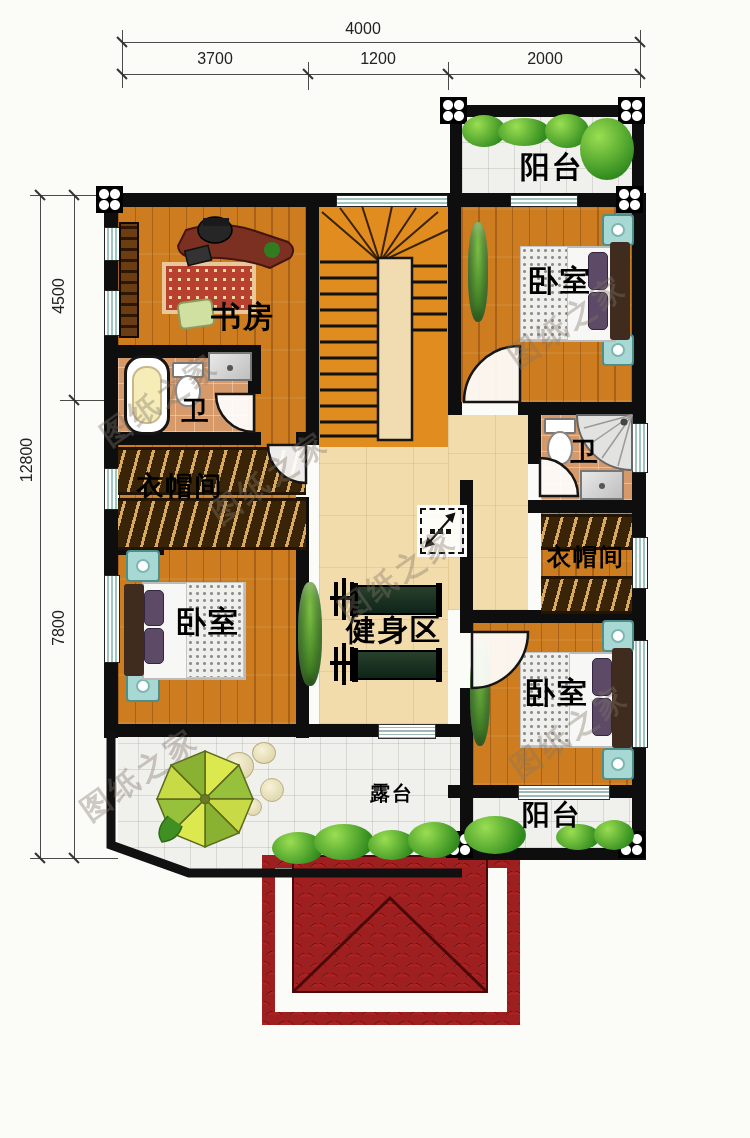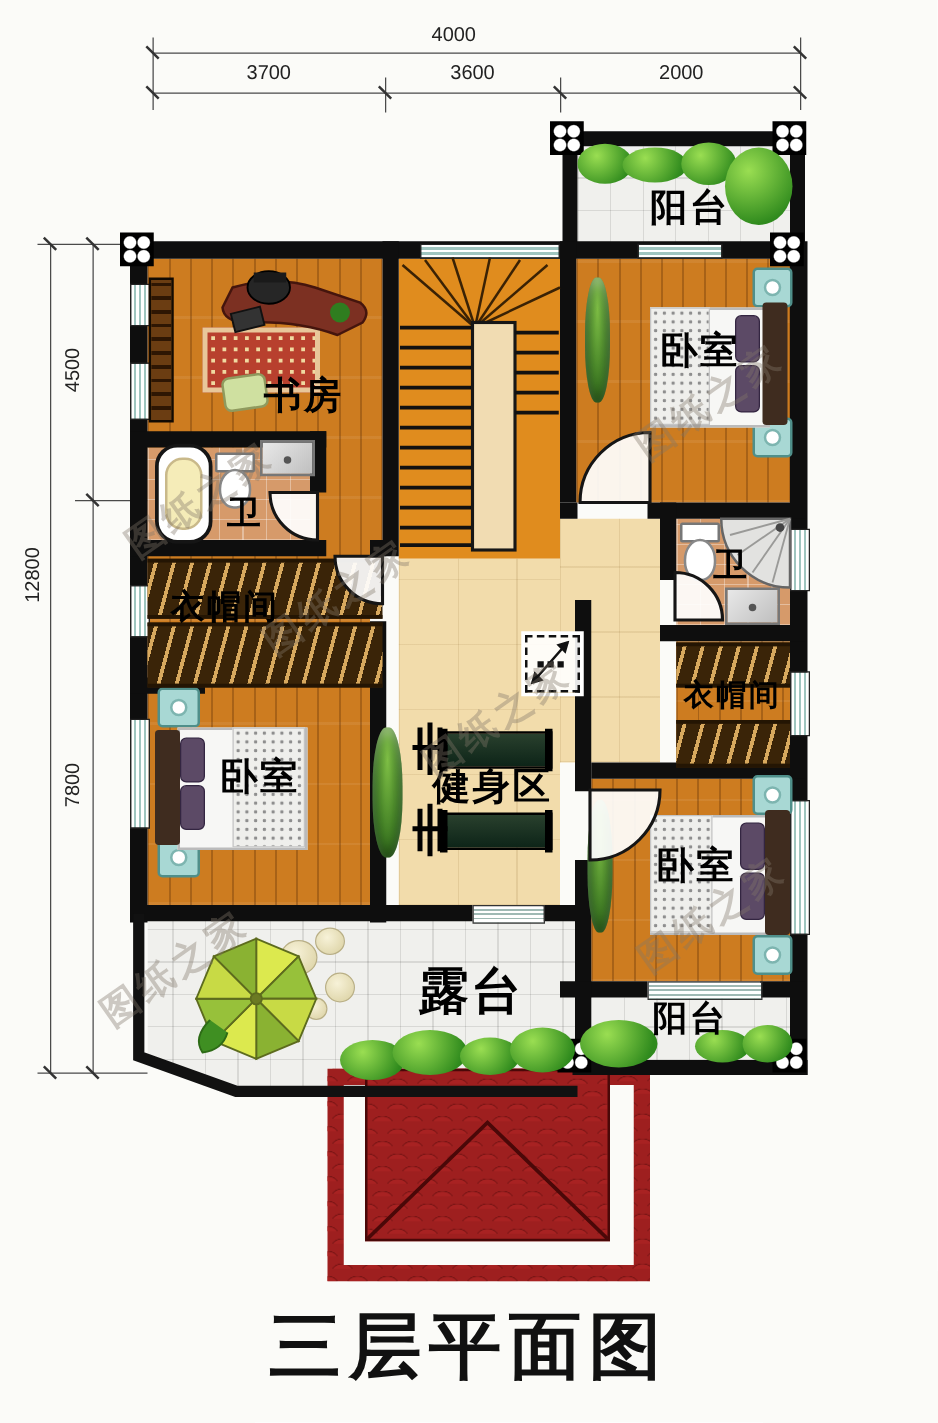--- a/index.html
+++ b/index.html
@@ -91,21 +91,21 @@
   <div class="dimline" style="left:448px;top:62px;width:1px;height:28px;"></div>
   <div class="dimline" style="left:640px;top:30px;width:1px;height:58px;"></div>
   <div class="tick" style="left:115px;top:41px;"></div>
   <div class="tick" style="left:633px;top:41px;"></div>
   <div class="tick" style="left:115px;top:73px;"></div>
   <div class="tick" style="left:301px;top:73px;"></div>
   <div class="tick" style="left:441px;top:73px;"></div>
   <div class="tick" style="left:633px;top:73px;"></div>
   <div class="dimtext" style="left:363px;top:29px;">4000</div>
   <div class="dimtext" style="left:215px;top:59px;">3700</div>
-  <div class="dimtext" style="left:378px;top:59px;">3600</div>
+  <div class="dimtext" style="left:378px;top:59px;">1200</div>
   <div class="dimtext" style="left:545px;top:59px;">2000</div>
 
   <div class="dimline" style="left:40px;top:195px;width:1px;height:663px;"></div>
   <div class="dimline" style="left:74px;top:195px;width:1px;height:663px;"></div>
   <div class="dimline" style="left:30px;top:195px;width:88px;height:1px;"></div>
   <div class="dimline" style="left:60px;top:400px;width:58px;height:1px;"></div>
   <div class="dimline" style="left:30px;top:858px;width:88px;height:1px;"></div>
   <div class="tick" style="left:33px;top:194px;"></div>
   <div class="tick" style="left:33px;top:857px;"></div>
   <div class="tick" style="left:67px;top:194px;"></div>
@@ -357,25 +357,24 @@
   <div class="roomlabel" style="left:552px;top:167px;font-size:30px;">阳台</div>
   <div class="roomlabel" style="left:243px;top:317px;font-size:30px;">书房</div>
   <div class="roomlabel" style="left:560px;top:281px;font-size:30px;">卧室</div>
   <div class="roomlabel" style="left:196px;top:411px;font-size:27px;">卫</div>
   <div class="roomlabel" style="left:180px;top:486px;font-size:27px;">衣帽间</div>
   <div class="roomlabel" style="left:208px;top:622px;font-size:30px;">卧室</div>
   <div class="roomlabel" style="left:394px;top:630px;font-size:30px;">健身区</div>
   <div class="roomlabel" style="left:585px;top:452px;font-size:27px;">卫</div>
   <div class="roomlabel" style="left:586px;top:557px;font-size:24px;">衣帽间</div>
   <div class="roomlabel" style="left:557px;top:693px;font-size:30px;">卧室</div>
-  <div class="roomlabel" style="left:377px;top:793px;font-size:40px;">露台</div>
+  <div class="roomlabel" style="left:392px;top:793px;font-size:20px;">露台</div>
   <div class="roomlabel" style="left:552px;top:815px;font-size:28px;">阳台</div>
 
   <div class="wm" style="left:160px;top:400px;">图纸之家</div>
   <div class="wm" style="left:270px;top:478px;">图纸之家</div>
   <div class="wm" style="left:398px;top:575px;">图纸之家</div>
   <div class="wm" style="left:568px;top:322px;">图纸之家</div>
   <div class="wm" style="left:570px;top:732px;">图纸之家</div>
   <div class="wm" style="left:140px;top:775px;">图纸之家</div>
 
-  <div class="title">三层平面图</div>
 
 </div>
 
 </body></html>

